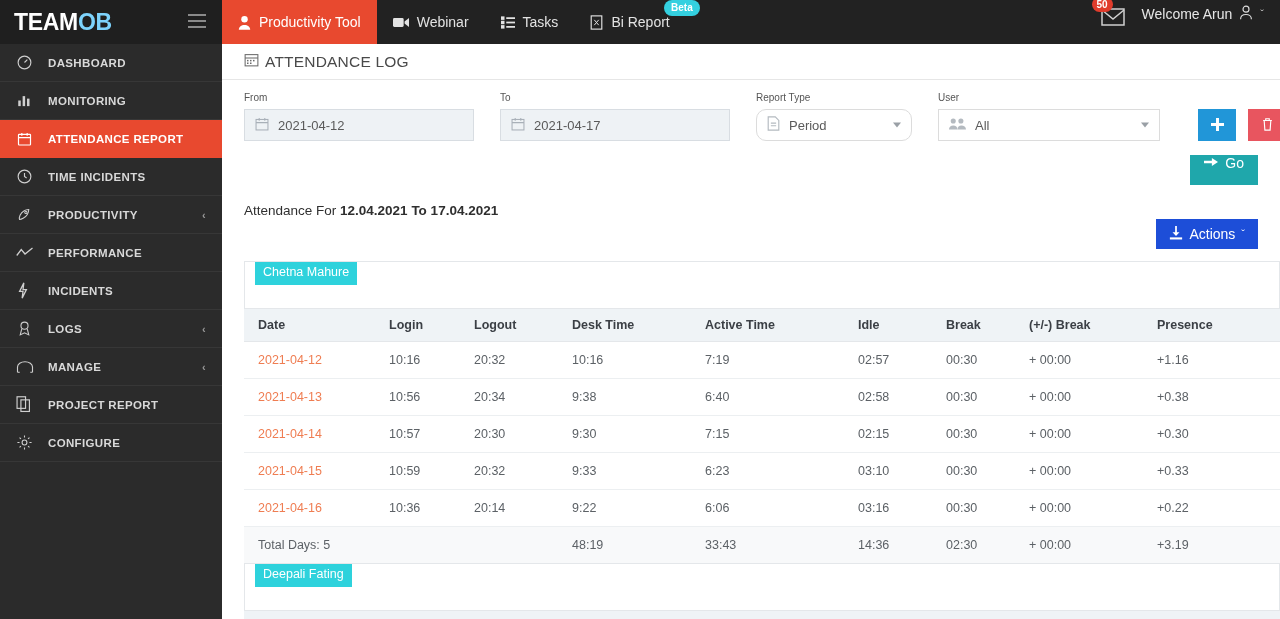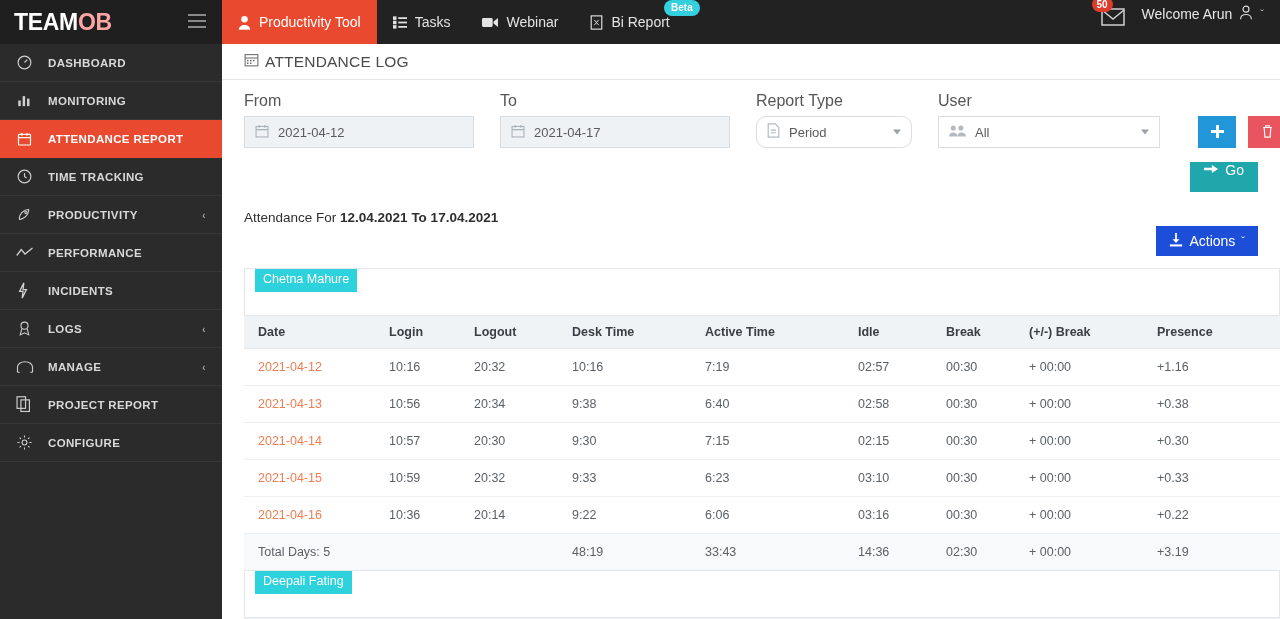--- a/index.html
+++ b/index.html
@@ -20,21 +20,21 @@
   .brand {
     height: 44px; background: #1f1f1f;
     display: flex; align-items: center;
     padding: 0 14px;
     position: relative;
   }
   .brand-text {
     font-size: 23px; font-weight: bold; letter-spacing: -0.3px;
     color: #ffffff; line-height: 1;
   }
-  .brand-text .ob { color: #fca5a5; }
+  .brand-text .ob { color: #7dd3fc; }
   .hamburger {
     position: absolute; right: 16px; top: 14px;
     width: 18px; height: 14px;
     display: flex; flex-direction: column; justify-content: space-between;
     cursor: pointer;
   }
   .hamburger i { display: block; height: 2px; background: #8a8a8a; width: 100%; }
 
   .nav-item {
     display: flex; align-items: center;
@@ -122,21 +122,21 @@
     display: flex; align-items: center; gap: 6px;
   }
 
   .filters {
     display: flex; align-items: flex-end;
     padding: 12px 22px 0 22px;
     gap: 26px;
   }
   .field { display: flex; flex-direction: column; }
   .field-label {
-    font-size: 16px; color: #555; margin-bottom: 6px;
+    font-size: 10px; color: #555; margin-bottom: 6px;
   }
   .input-box {
     height: 32px; border: 1px solid #d8dde2; background: #eef2f5;
     display: flex; align-items: center; gap: 9px;
     padding: 0 10px; font-size: 13px; color: #5a5a5a;
     cursor: pointer;
   }
   .input-box.w230 { width: 230px; }
   .input-box.w156 { width: 156px; position: relative; border-radius: 10px; }
   .input-box.w222 { width: 222px; position: relative; background: #ffffff; border-color: #dcdcdc; }
@@ -267,21 +267,21 @@
       <span class="nav-label">ATTENDANCE REPORT</span>
     </div>
 
     <div class="nav-item">
       <span class="nav-ico">
         <svg width="17" height="17" viewBox="0 0 24 24" fill="none" stroke="#cfcfcf" stroke-width="1.6">
             <circle cx="12" cy="12" r="9"></circle>
             <path d="M12 7v5l3 2"></path>
           </svg>
       </span>
-      <span class="nav-label">TIME TRACKING</span>
+      <span class="nav-label">TIME INCIDENTS</span>
     </div>
 
     <div class="nav-item">
       <span class="nav-ico">
         <svg width="17" height="17" viewBox="0 0 24 24" fill="none" stroke="#cfcfcf" stroke-width="1.5">
             <path d="M5 19c-1-3 1-9 6-12 3-2 7-2 7-2s0 4-2 7c-3 5-9 7-11 7z"></path>
             <circle cx="14" cy="9" r="1.6"></circle>
           </svg>
       </span>
       <span class="nav-label">PRODUCTIVITY</span>
@@ -353,44 +353,44 @@
     <div class="tabs">
 
       <div class="tab active">
         <span class="tico">
           <svg width="13" height="15" viewBox="0 0 16 18" fill="#ffffff">
               <circle cx="8" cy="5" r="4"></circle>
               <path d="M1 18c0-4 3.2-6 7-6s7 2 7 6z"></path>
             </svg>
         </span>
         <span>Productivity Tool</span>
+      </div>
+
+      <div class="tab">
+        <span class="tico">
+          <svg width="16" height="11" viewBox="0 0 18 12" fill="#e3e3e3">
+              <rect x="0" y="1" width="12" height="10" rx="1.5"></rect>
+              <path d="M13 5 L18 1 v10 L13 7 Z"></path>
+            </svg>
+        </span>
+        <span>Webinar</span>
       </div>
 
       <div class="tab">
         <span class="tico">
           <svg width="14" height="13" viewBox="0 0 16 14" fill="#e3e3e3">
               <rect x="0" y="0" width="4" height="4"></rect>
               <rect x="0" y="5" width="4" height="4"></rect>
               <rect x="0" y="10" width="4" height="4"></rect>
               <rect x="6" y="1" width="10" height="2"></rect>
               <rect x="6" y="6" width="10" height="2"></rect>
               <rect x="6" y="11" width="10" height="2"></rect>
             </svg>
         </span>
         <span>Tasks</span>
-      </div>
-
-      <div class="tab">
-        <span class="tico">
-          <svg width="16" height="11" viewBox="0 0 18 12" fill="#e3e3e3">
-              <rect x="0" y="1" width="12" height="10" rx="1.5"></rect>
-              <path d="M13 5 L18 1 v10 L13 7 Z"></path>
-            </svg>
-        </span>
-        <span>Webinar</span>
       </div>
 
       <div class="tab">
         <span class="tico">
           <svg width="13" height="15" viewBox="0 0 14 17" fill="none" stroke="#e3e3e3" stroke-width="1.3">
               <rect x="1" y="1" width="12" height="15"></rect>
               <path d="M4.5 5.5 L9.5 11.5 M9.5 5.5 L4.5 11.5" stroke-width="1.1"></path>
             </svg>
         </span>
         <span>Bi Report</span>

